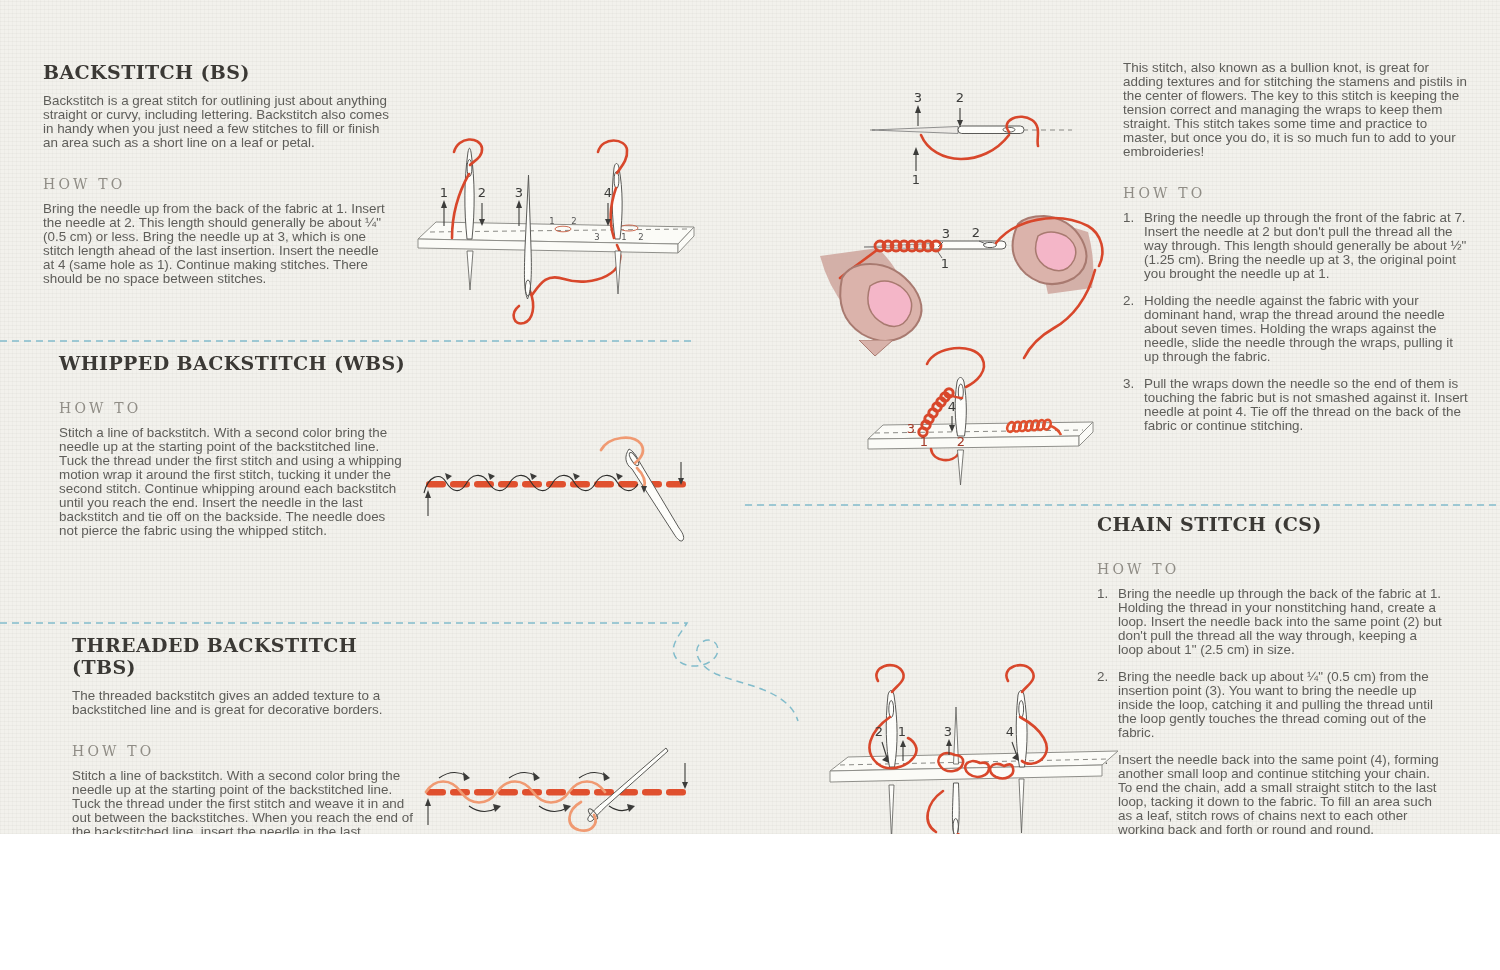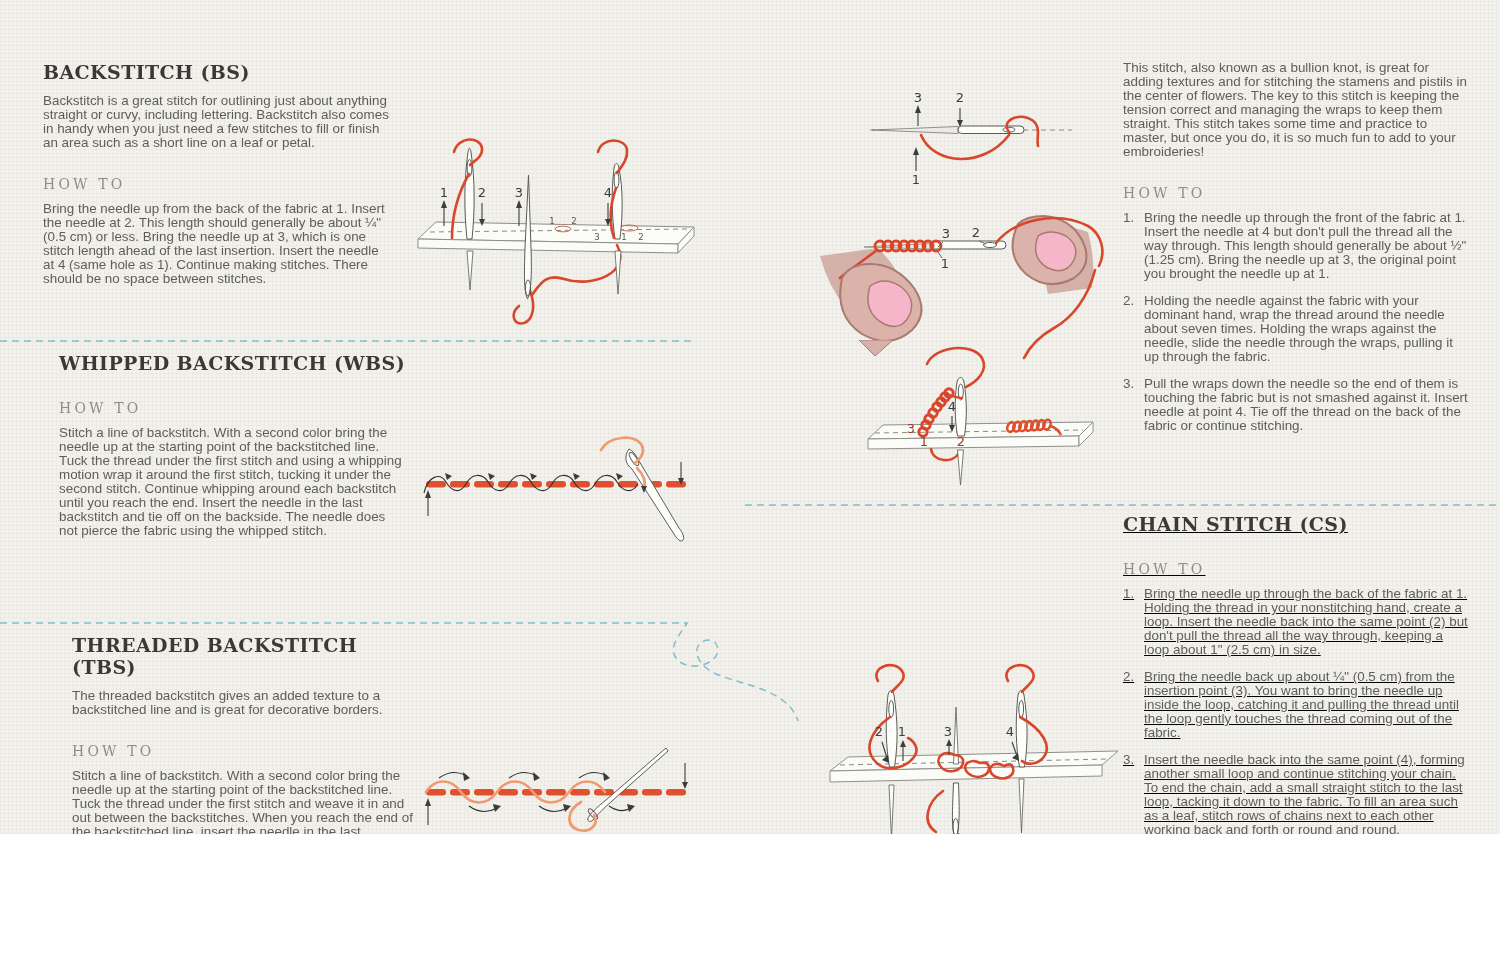--- a/index.html
+++ b/index.html
@@ -79,34 +79,34 @@
     <h3 class="howto">HOW TO</h3>
     <p class="body">Stitch a line of backstitch. With a second color bring the needle up at the starting point of the backstitched line. Tuck the thread under the first stitch and weave it in and out between the backstitches. When you reach the end of the backstitched line, insert the needle in the last backstitch and tie off on the backside. The needle does not pierce the fabric using the threaded backstitch.</p>
   </div>
 
   <div class="sec" style="left:1123px; top:61px; width:345px;">
     <p class="body">This stitch, also known as a bullion knot, is great for adding textures and for stitching the stamens and pistils in the center of flowers. The key to this stitch is keeping the tension correct and managing the wraps to keep them straight. This stitch takes some time and practice to master, but once you do, it is so much fun to add to your embroideries!</p>
     <h3 class="howto">HOW TO</h3>
     <div class="steps">
       <div class="step">
         <span class="step-num">1.</span>
-        <span class="step-text">Bring the needle up through the front of the fabric at 1. Insert the needle at 4 but don't pull the thread all the way through. This length should generally be about ½" (1.25 cm). Bring the needle up at 3, the original point you brought the needle up at 1.</span>
+        <span class="step-text">Bring the needle up through the front of the fabric at 7. Insert the needle at 2 but don't pull the thread all the way through. This length should generally be about ½" (1.25 cm). Bring the needle up at 3, the original point you brought the needle up at 1.</span>
       </div>
       <div class="step">
         <span class="step-num">2.</span>
         <span class="step-text">Holding the needle against the fabric with your dominant hand, wrap the thread around the needle about seven times. Holding the wraps against the needle, slide the needle through the wraps, pulling it up through the fabric.</span>
       </div>
       <div class="step">
         <span class="step-num">3.</span>
         <span class="step-text">Pull the wraps down the needle so the end of them is touching the fabric but is not smashed against it. Insert needle at point 4. Tie off the thread on the back of the fabric or continue stitching.</span>
       </div>
     </div>
   </div>
 
-  <div class="sec" style="left:1123px; top:513px; width:345px;text-decoration:underline;">
+  <div class="sec" style="left:1097px; top:513px; width:345px;">
     <h2>CHAIN STITCH (CS)</h2>
     <h3 class="howto">HOW TO</h3>
     <div class="steps">
       <div class="step">
         <span class="step-num">1.</span>
         <span class="step-text">Bring the needle up through the back of the fabric at 1. Holding the thread in your nonstitching hand, create a loop. Insert the needle back into the same point (2) but don't pull the thread all the way through, keeping a loop about 1" (2.5 cm) in size.</span>
       </div>
       <div class="step">
         <span class="step-num">2.</span>
         <span class="step-text">Bring the needle back up about ¼" (0.5 cm) from the insertion point (3). You want to bring the needle up inside the loop, catching it and pulling the thread until the loop gently touches the thread coming out of the fabric.</span>

